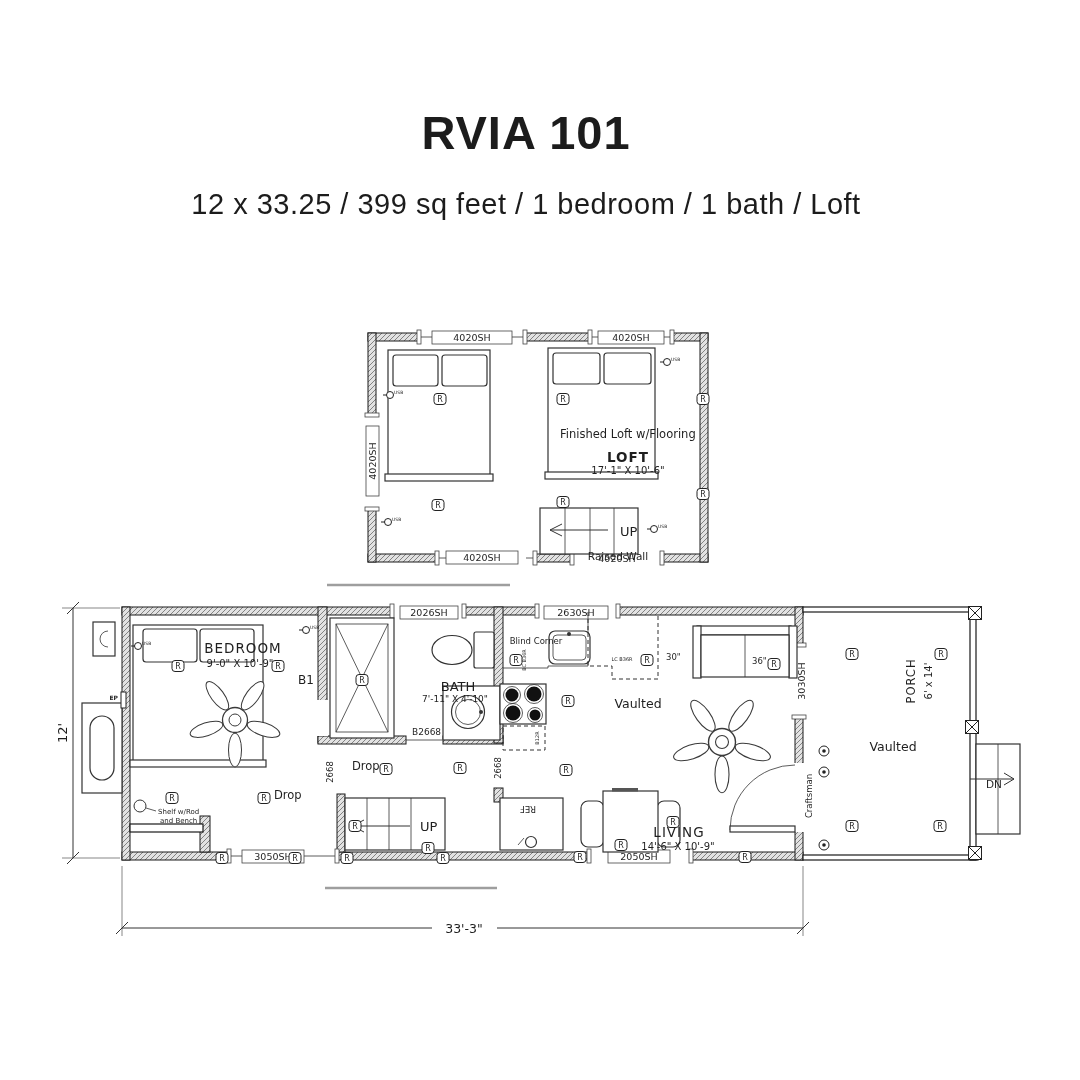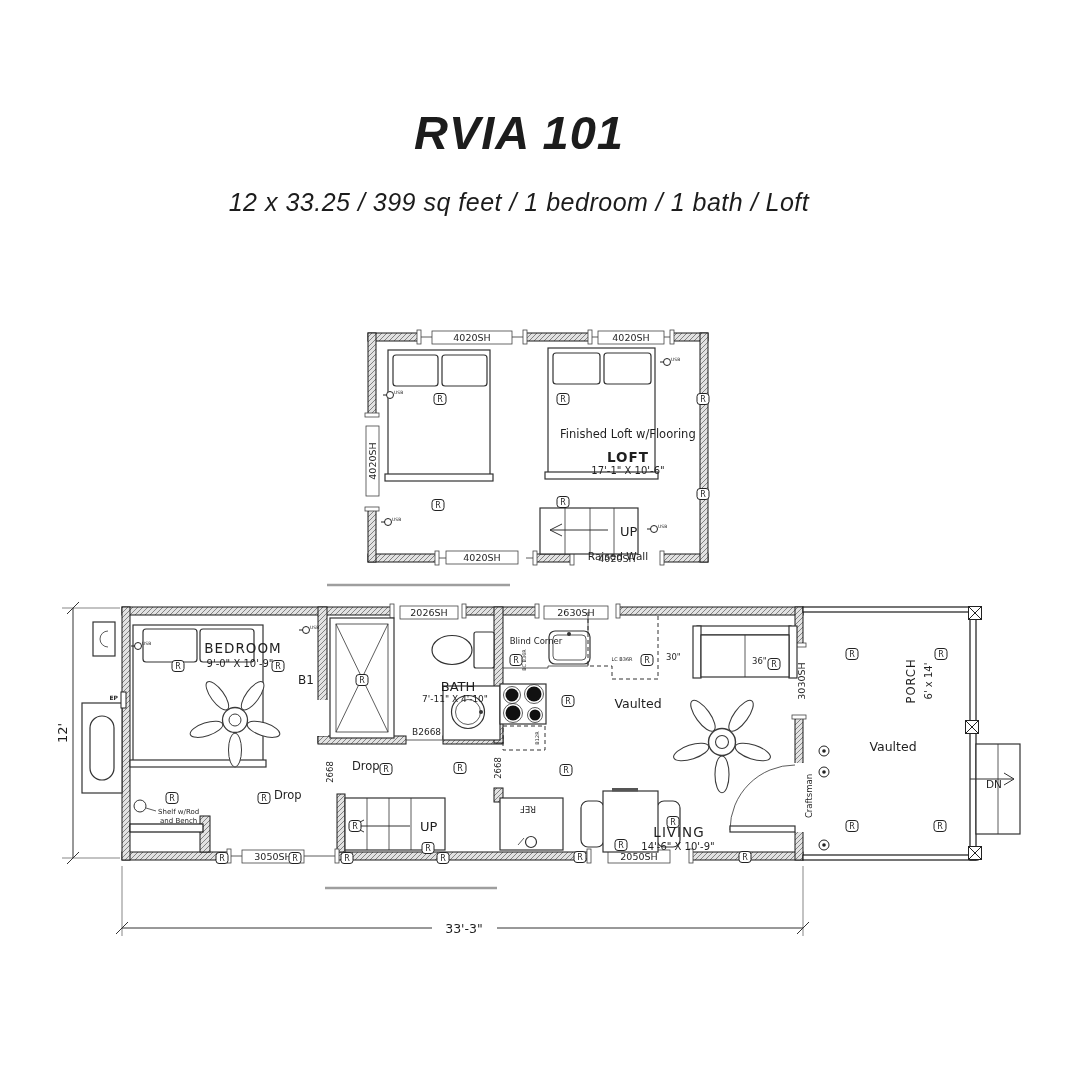--- a/index.html
+++ b/index.html
@@ -1,19 +1,19 @@
 <!DOCTYPE html>
 <html><head>
 <meta charset="utf-8">
 <style>
   html,body{margin:0;padding:0;background:#fff;}
   body{width:1080px;height:1080px;position:relative;font-family:"Liberation Sans",sans-serif;overflow:hidden;}
-  .header{position:absolute;top:0;left:1px;width:1036px;text-align:center;color:#1c1c1c;font-style:italic;}
+  .header{position:absolute;top:0;left:8px;width:1036px;text-align:center;color:#1c1c1c;}
   .title{margin-top:105px;font-size:47px;font-weight:800;letter-spacing:1px;}
-  .subtitle{margin-top:28px;font-size:25px;font-weight:400;letter-spacing:.5px;}
+  .subtitle{margin-top:28px;font-size:29px;font-weight:400;letter-spacing:.5px;}
   svg{position:absolute;top:0;left:0;}
   text{font-family:"DejaVu Sans",sans-serif;fill:#1f1f1f;}
   .wall{fill:url(#hatch);stroke:#1a1a1a;stroke-width:1;}
   .thinwall{fill:#fff;stroke:#1a1a1a;stroke-width:1.2;}
   .lbox{fill:#fff;stroke:#444;stroke-width:.8;}
   .furn{fill:#fff;stroke:#333;stroke-width:1.2;}
   .thin{stroke:#333;stroke-width:.8;fill:none;}
   .dash{stroke:#333;stroke-width:1;fill:none;stroke-dasharray:4 3;}
   .dim{stroke:#333;stroke-width:1;fill:none;}
   .ext{stroke:#555;stroke-width:.7;fill:none;}

